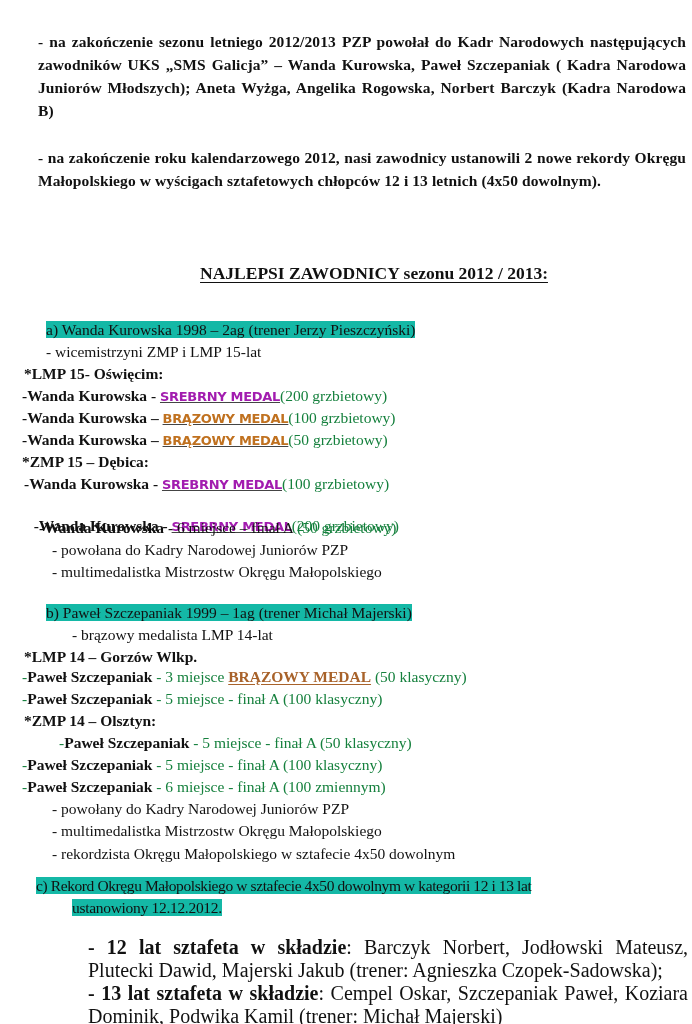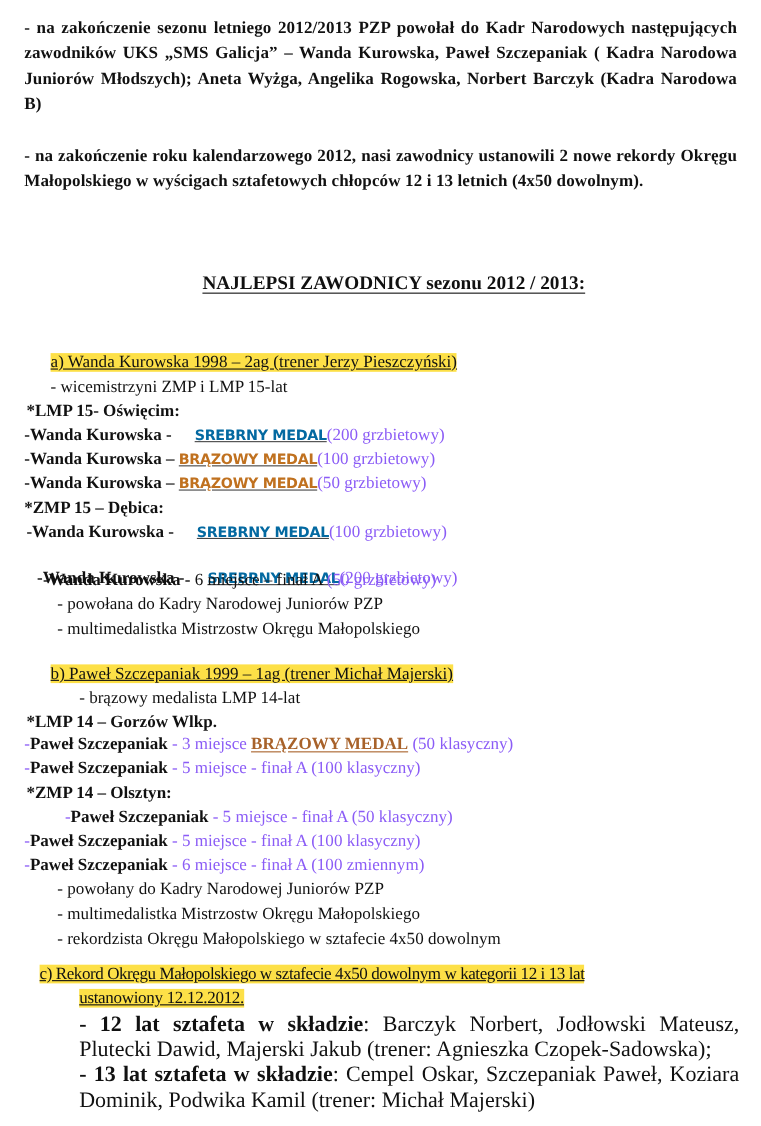--- a/index.html
+++ b/index.html
@@ -1,35 +1,35 @@
 <!DOCTYPE html>
 <html><head>
 <meta charset="utf-8">
 <style>
   html, body { margin: 0; padding: 0; background: #ffffff; }
   body {
     width: 692px; height: 1024px; overflow: hidden; position: relative;
     font-family: "Liberation Serif", serif; color: #111;
   }
-  .p { position: absolute; margin: 0; }
+  .p { position: absolute; margin: 16px; }
   .intro {
     left: 22px; width: 648px; font-size: 15.5px; font-weight: bold;
     line-height: 23px; text-align: justify; letter-spacing: 0.1px;
   }
   .title {
     left: 12px; width: 692px; top: 247px; text-align: center;
     font-size: 17.5px; text-decoration: underline; text-underline-offset: 3px;
   }
-  .hl { background: #fde047; text-decoration: underline; }
+  .hl { background: #14b8a6; }
   .line { position: absolute; font-size: 15.5px; line-height: 20px; white-space: nowrap; }
   .b { font-weight: bold; }
-  .silver { font-family: "DejaVu Sans", sans-serif; font-weight: bold; color: #0369a1; font-size: 13px; letter-spacing: -0.3px; text-decoration: underline; text-decoration-color: #444; margin-left: 17px; }
+  .silver { font-family: "DejaVu Sans", sans-serif; font-weight: bold; color: #a21caf; font-size: 13px; letter-spacing: -0.3px; text-decoration: underline; text-decoration-color: #444; }
   .bronze { font-family: "DejaVu Sans", sans-serif; font-weight: bold; color: #c0711f; font-size: 13px; letter-spacing: -0.3px; text-decoration: underline; text-decoration-color: #444; }
   .bronze-serif { font-weight: bold; color: #a8622a; text-decoration: underline; text-underline-offset: 2px; }
-  .gray { color: #8b5cf6; }
+  .gray { color: #15803d; }
   .relay {
     left: 72px; width: 600px; font-size: 20px; line-height: 23px; text-align: justify;
   }
 </style>
 </head>
 <body>
 
 <p class="p intro" style="top:14px;">- na zakończenie sezonu letniego 2012/2013 PZP powołał do Kadr Narodowych następujących zawodników UKS „SMS Galicja” – Wanda Kurowska, Paweł Szczepaniak ( Kadra Narodowa Juniorów Młodszych); Aneta Wyżga, Angelika Rogowska, Norbert Barczyk (Kadra Narodowa B)</p>
 <p class="p intro" style="top:130px;">- na zakończenie roku kalendarzowego 2012, nasi zawodnicy ustanowili 2 nowe rekordy Okręgu Małopolskiego w wyścigach sztafetowych chłopców 12 i 13 letnich (4x50 dowolnym).</p>
 

